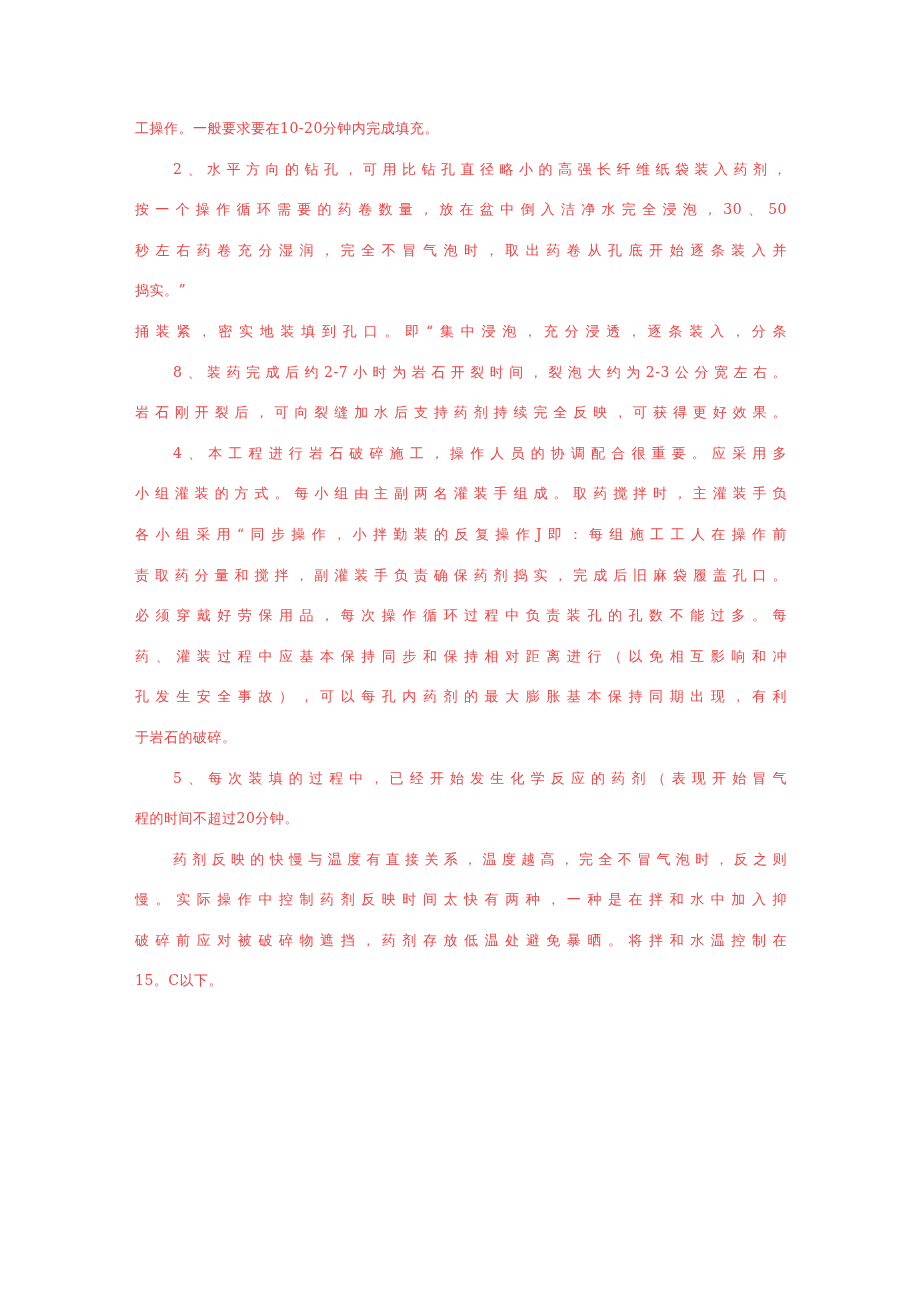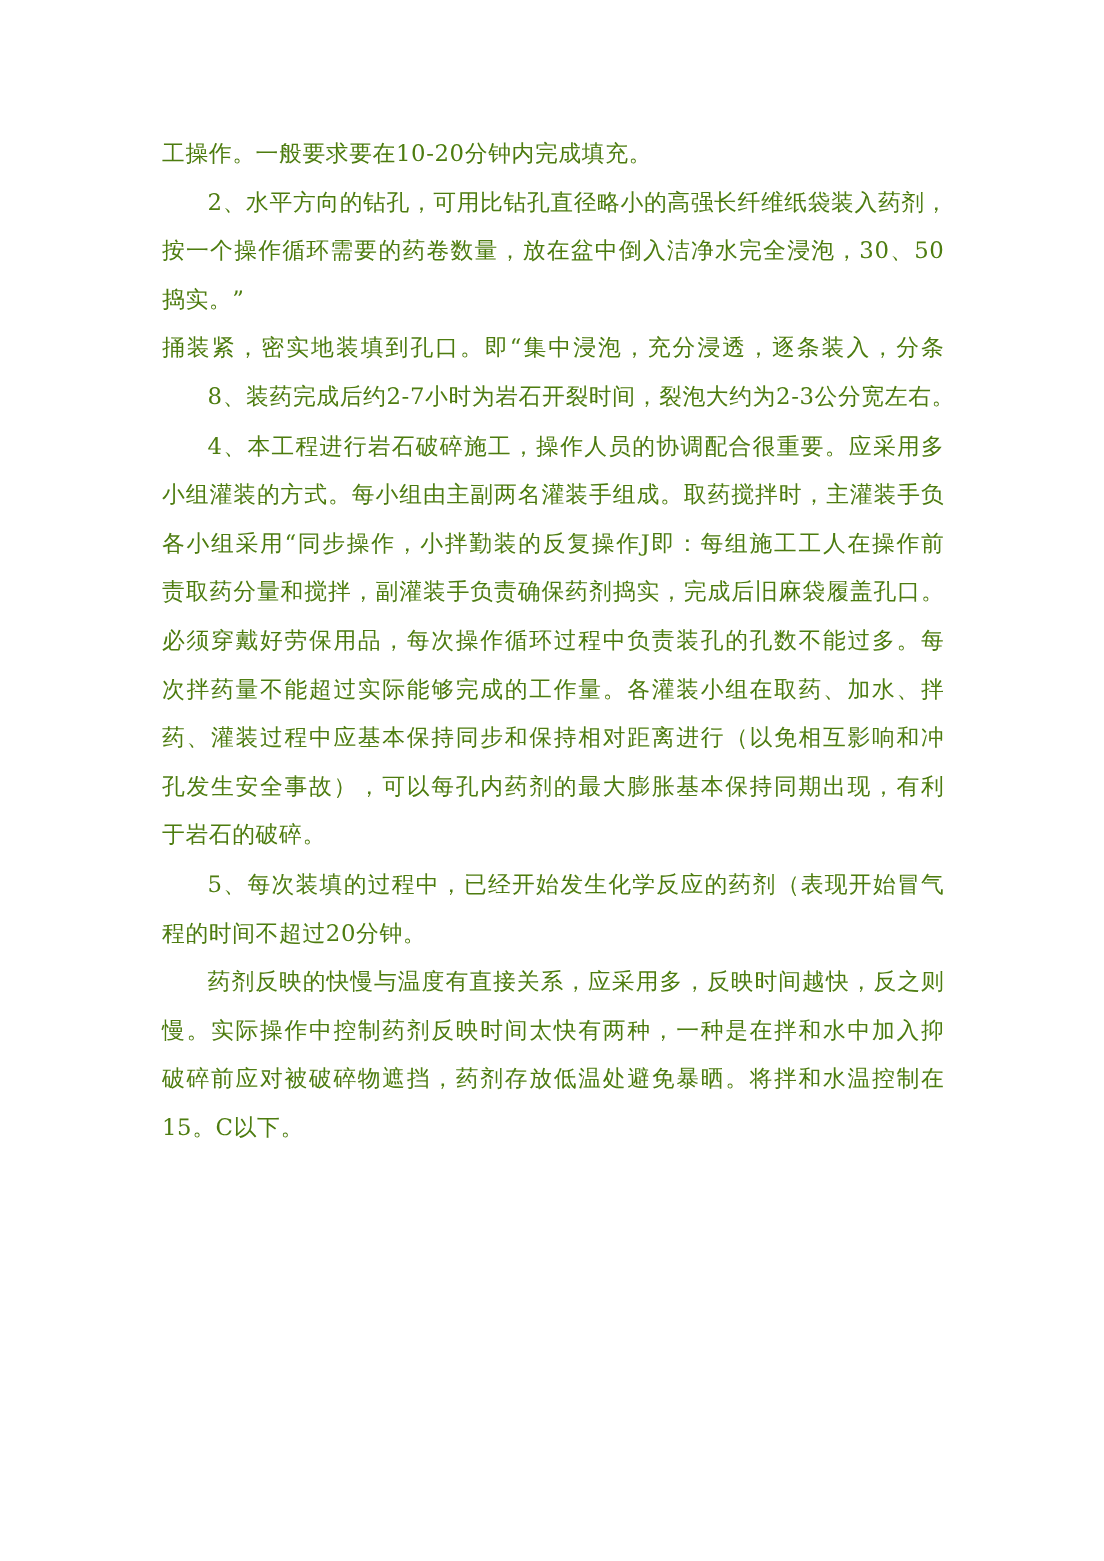--- a/index.html
+++ b/index.html
@@ -3,52 +3,53 @@
   <meta charset="utf-8">
   <style>
     html, body { margin: 0; padding: 0; background: #ffffff; }
     body { width: 920px; height: 1301px; position: relative; overflow: hidden; }
     .page {
       position: absolute;
       left: 135px;
       top: 108px;
       width: 652px;
       font-family: "DejaVu Serif", "Liberation Serif", serif;
-      font-size: 19px;
-      color: #4d7c0f;
+      font-size: 14px;
+      color: #ef4444;
     }
     .line {
       height: 40.6px;
       line-height: 40.6px;
       white-space: nowrap;
       text-align: justify;
       text-align-last: justify;
       letter-spacing: 0.5px;
     }
     .line.last { text-align-last: left; }
     .line.indent { padding-left: 38px; }
   </style>
 </head>
 <body>
 
 <div class="page">
   <div class="line last">工操作。一般要求要在10-20分钟内完成填充。</div>
   <div class="line indent">2、水平方向的钻孔，可用比钻孔直径略小的高强长纤维纸袋装入药剂，</div>
   <div class="line">按一个操作循环需要的药卷数量，放在盆中倒入洁净水完全浸泡，30、50</div>
+  <div class="line">秒左右药卷充分湿润，完全不冒气泡时，取出药卷从孔底开始逐条装入并</div>
   <div class="line last">捣实。”</div>
   <div class="line">捅装紧，密实地装填到孔口。即“集中浸泡，充分浸透，逐条装入，分条</div>
   <div class="line indent">8、装药完成后约2-7小时为岩石开裂时间，裂泡大约为2-3公分宽左右。</div>
+  <div class="line">岩石刚开裂后，可向裂缝加水后支持药剂持续完全反映，可获得更好效果。</div>
   <div class="line indent">4、本工程进行岩石破碎施工，操作人员的协调配合很重要。应采用多</div>
   <div class="line">小组灌装的方式。每小组由主副两名灌装手组成。取药搅拌时，主灌装手负</div>
   <div class="line">各小组采用“同步操作，小拌勤装的反复操作J即：每组施工工人在操作前</div>
   <div class="line">责取药分量和搅拌，副灌装手负责确保药剂捣实，完成后旧麻袋履盖孔口。</div>
   <div class="line">必须穿戴好劳保用品，每次操作循环过程中负责装孔的孔数不能过多。每</div>
-  <div class="line">次拌药量不能超过实际能够完成的工作量。各灌装小组在取药、加水、拌</div>
   <div class="line">药、灌装过程中应基本保持同步和保持相对距离进行（以免相互影响和冲</div>
   <div class="line">孔发生安全事故），可以每孔内药剂的最大膨胀基本保持同期出现，有利</div>
   <div class="line last">于岩石的破碎。</div>
   <div class="line indent">5、每次装填的过程中，已经开始发生化学反应的药剂（表现开始冒气</div>
   <div class="line last">程的时间不超过20分钟。</div>
-  <div class="line indent">药剂反映的快慢与温度有直接关系，应采用多，反映时间越快，反之则</div>
+  <div class="line indent">药剂反映的快慢与温度有直接关系，温度越高，完全不冒气泡时，反之则</div>
   <div class="line">慢。实际操作中控制药剂反映时间太快有两种，一种是在拌和水中加入抑</div>
   <div class="line">破碎前应对被破碎物遮挡，药剂存放低温处避免暴晒。将拌和水温控制在</div>
   <div class="line last">15。C以下。</div>
 </div>
 
 </body></html>

